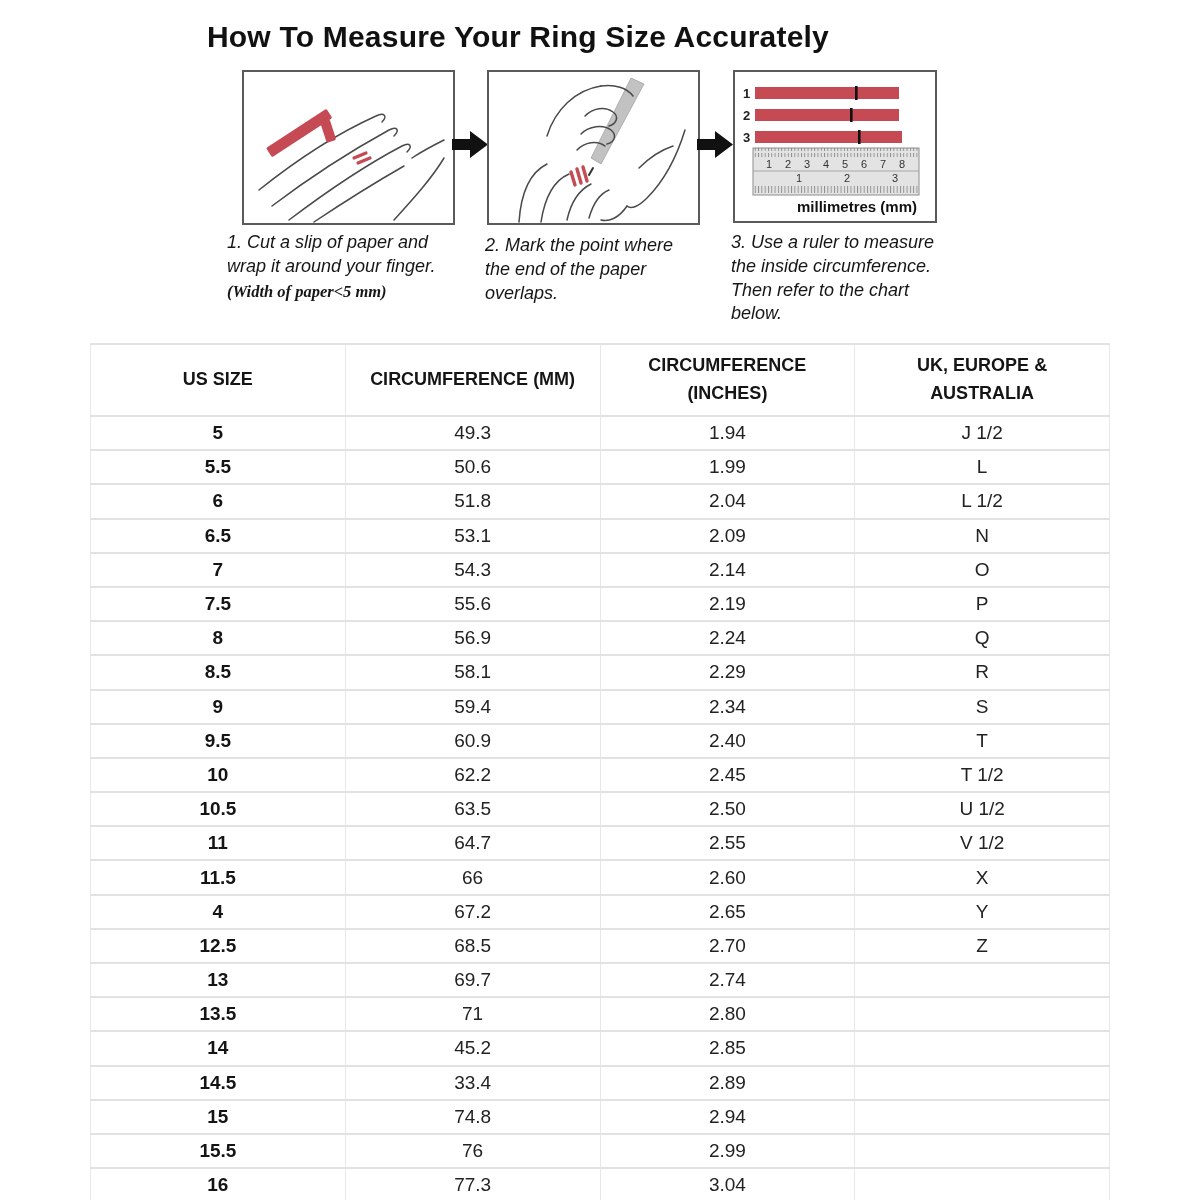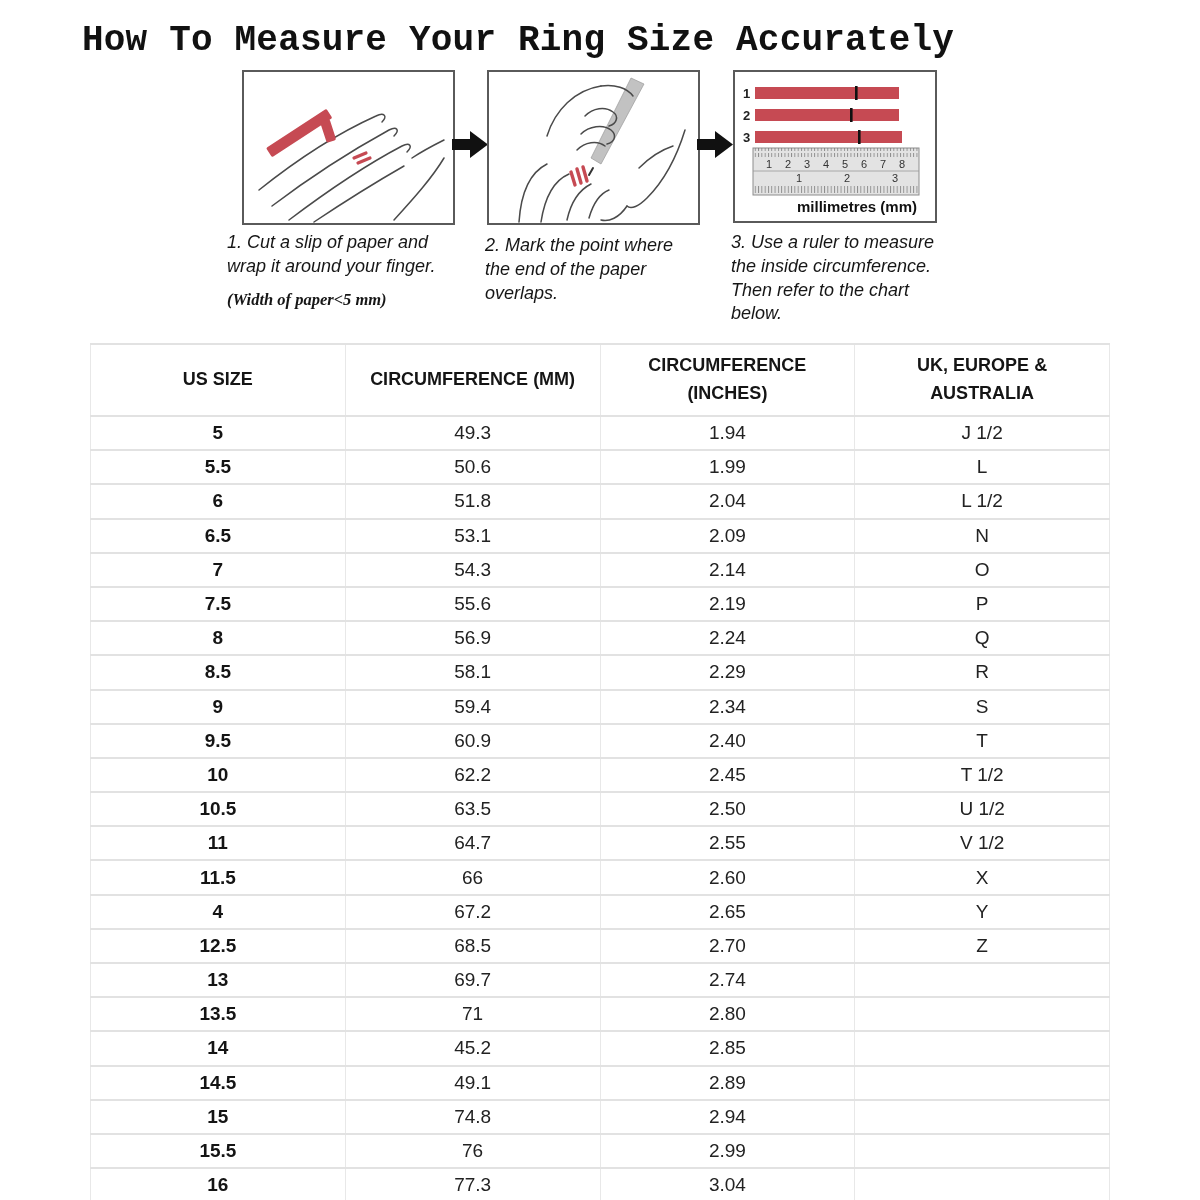--- a/index.html
+++ b/index.html
@@ -2,39 +2,39 @@
 <html><head>
 <meta charset="utf-8">
 <style>
   html,body{margin:0;padding:0;}
   body{
     width:1200px;height:1200px;position:relative;background:#ffffff;
     font-family:"Liberation Sans", sans-serif;color:#1c1c1c;overflow:hidden;
   }
   .page-title{
     position:absolute;top:20px;left:0;width:1036px;text-align:center;
-    font-size:36px;font-weight:bold;letter-spacing:.2px;color:#111;font-family:Liberation Mono, monospace;
+    font-size:30px;font-weight:bold;letter-spacing:.2px;color:#111;
   }
   .step-box{
     position:absolute;top:70px;background:#fff;border:2px solid #5a5a5a;box-sizing:border-box;
   }
   .box1{left:242px;width:213px;height:155px;}
   .box2{left:487px;width:213px;height:155px;}
   .box3{left:733px;width:204px;height:153px;}
   .arrow{position:absolute;top:131px;width:36px;height:27px;}
   .arrow1{left:452px;}
   .arrow2{left:697px;}
   .caption{
     position:absolute;font-size:18px;line-height:1.32;color:#161616;font-style:italic;
   }
   .cap1{left:227px;top:231px;width:236px;}
   .cap2{left:485px;top:234px;width:214px;}
   .cap3{left:731px;top:231px;width:226px;}
   .paper-note{
-    font-family:"Liberation Serif", serif;font-weight:bold;font-size:16.5px;margin-top:10px;
+    font-family:"Liberation Serif", serif;font-weight:bold;font-size:16.5px;margin-top:2px;
   }
   table.size-table{
     position:absolute;left:90px;top:343px;width:1020px;
     border-collapse:collapse;table-layout:fixed;background:#fff;
   }
   .size-table th,.size-table td{
     width:25%;text-align:center;vertical-align:middle;
     border-left:1px solid #e8e8e8;border-right:1px solid #e8e8e8;
     border-top:2px solid #e2e2e2;border-bottom:2px solid #e2e2e2;
     padding:0;
@@ -289,21 +289,21 @@
         <td></td>
       </tr>
       <tr>
         <td class="col-us">14</td>
         <td>45.2</td>
         <td>2.85</td>
         <td></td>
       </tr>
       <tr>
         <td class="col-us">14.5</td>
-        <td>49.1</td>
+        <td>33.4</td>
         <td>2.89</td>
         <td></td>
       </tr>
       <tr>
         <td class="col-us">15</td>
         <td>74.8</td>
         <td>2.94</td>
         <td></td>
       </tr>
       <tr>

